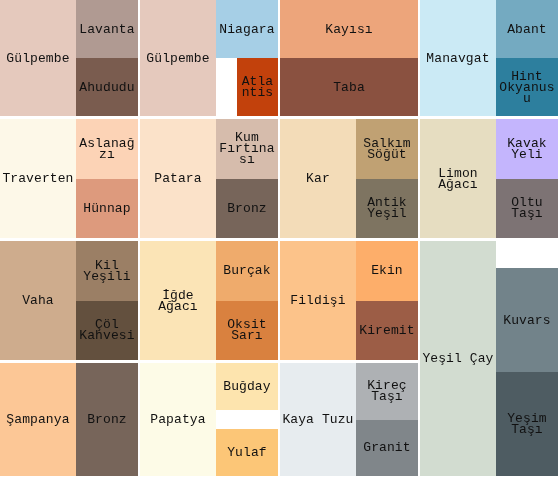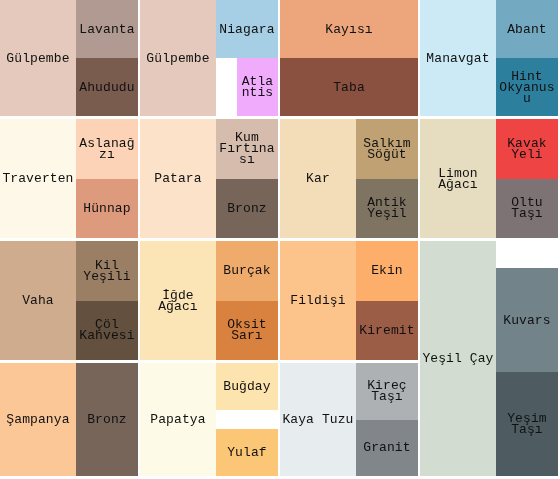--- a/index.html
+++ b/index.html
@@ -86,21 +86,21 @@
       </div>
     </div>
     <div class="palette-group">
       <div class="swatch-main" style="background-color: rgb(229, 201, 189);">
         <span class="swatch-label">Gülpembe</span>
       </div>
       <div class="swatch-stack">
         <div class="swatch-sub" style="background-color: rgb(166, 207, 230);">
           <span class="swatch-label">Niagara</span>
         </div>
-        <div class="swatch-sub" style="background-color: #f0abfc; margin-left: 21px;">
+        <div class="swatch-sub" style="background-color: #c2410c; margin-left: 21px;">
           <span class="swatch-label">Atlantis</span>
         </div>
       </div>
     </div>
     <div class="palette-group">
       <div class="swatch-stack">
         <div class="swatch-sub" style="background-color: rgb(237, 165, 123);">
           <span class="swatch-label">Kayısı</span>
         </div>
         <div class="swatch-sub" style="background-color: rgb(138, 81, 64);">
@@ -158,21 +158,21 @@
         <div class="swatch-sub" style="background-color: rgb(126, 116, 97);">
           <span class="swatch-label">Antik Yeşil</span>
         </div>
       </div>
     </div>
     <div class="palette-group">
       <div class="swatch-main" style="background-color: rgb(230, 221, 193);">
         <span class="swatch-label">Limon Ağacı</span>
       </div>
       <div class="swatch-stack">
-        <div class="swatch-sub" style="background-color: #ef4444; justify-content: flex-end;">
+        <div class="swatch-sub" style="background-color: #c4b5fd; justify-content: flex-end;">
           <span class="swatch-label">Kavak Yeli</span>
         </div>
         <div class="swatch-sub" style="background-color: rgb(125, 115, 116);">
           <span class="swatch-label">Oltu Taşı</span>
         </div>
       </div>
     </div>
     <div class="palette-group">
       <div class="swatch-main" style="background-color: rgb(206, 172, 141);">
         <span class="swatch-label">Vaha</span>

